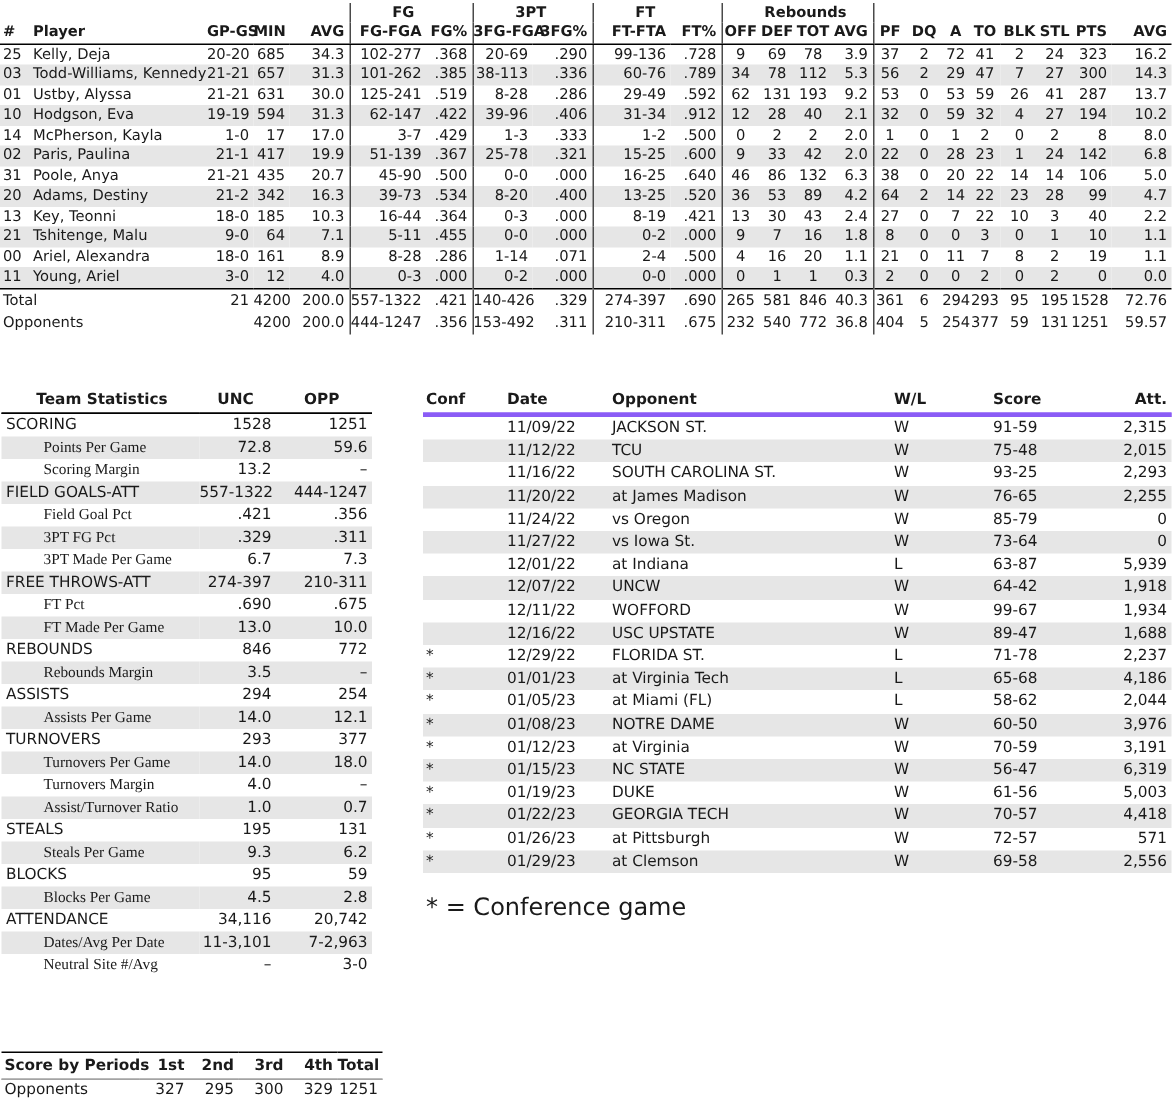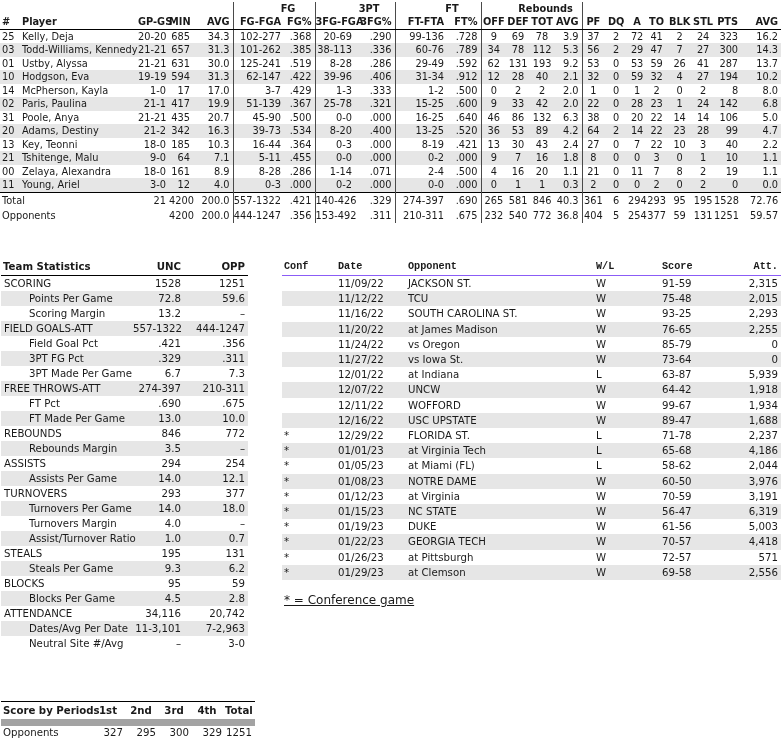--- a/index.html
+++ b/index.html
@@ -13,49 +13,49 @@
   .al{text-align:left;padding-left:2px;}
   .ar{text-align:right;padding-right:3px;}
   .ac{text-align:center;}
 
   
   .pwrap{position:absolute;top:2px;left:0;width:781px;}
   .ptab{width:781px;font-size:9.8px;}
   .ptab th{font-weight:bold;}
   .ptab td,.ptab th{height:13.5px;line-height:13.5px;}
   .ptab thead tr.groups td{height:13px;line-height:13px;}
-  .ptab .gh{text-align:center;font-weight:bold;padding-left:28px;}
+  .ptab .gh{text-align:left;font-weight:bold;padding-left:28px;}
   .ptab thead tr.cols th{border-bottom:1px solid #000;}
   .ptab .c6,.ptab .c8,.ptab .c10,.ptab .c12,.ptab .c16{border-left:1px solid #4a4a4a;}
   .ptab tbody#pbody tr:nth-child(even){background:#e6e6e6;}
   .ptab tbody#ptot td{height:15px;line-height:15px;}
   .ptab tr.sum td{border-top:1px solid #000;}
 
   
   .swrap{position:absolute;top:258px;left:1px;width:250px;}
   .stab{width:247px;font-size:10.2px;}
   .stab td,.stab th{height:15px;line-height:15px;}
-  .stab thead th{font-weight:bold;border-bottom:1px solid #000;height:17px;line-height:17px;}
+  .stab thead th{font-weight:bold;border-bottom:1px solid #000;height:17px;line-height:17px;text-align:center;}
   .stab tbody tr:nth-child(even){background:#e6e6e6;}
   .stab td.lab{padding-left:3px;}
-  .stab td.lab.sub{padding-left:28px;}
+  .stab td.lab.sub{padding-left:28px;font-family:Liberation Serif, serif;}
 
   
   .gwrap{position:absolute;top:258px;left:282px;width:499px;}
   .sch{width:499px;font-size:10.2px;}
   .sch td,.sch th{height:15.2px;line-height:15.2px;}
-  .sch thead th{font-weight:bold;border-bottom:1px solid #8b5cf6;height:17px;line-height:17px;font-family:Liberation Mono, monospace;}
+  .sch thead th{font-weight:bold;border-bottom:3px solid #8b5cf6;height:17px;line-height:17px;}
   .sch tbody tr:nth-child(even){background:#e6e6e6;}
-  .foot{margin-top:13px;font-size:12px;padding-left:2px;text-decoration:underline;}
+  .foot{margin-top:13px;font-size:16px;padding-left:2px;}
 
   
   .qwrap{position:absolute;top:701px;left:1px;width:254px;}
   .per{width:254px;font-size:10.2px;}
   .per td,.per th{height:13.8px;line-height:13.8px;}
-  .per thead th{font-weight:bold;border-top:1px solid #000;border-bottom:7px solid #a3a3a3;height:17px;line-height:17px;text-align:center;}
+  .per thead th{font-weight:bold;border-top:1px solid #000;border-bottom:1px solid #a3a3a3;height:17px;line-height:17px;}
 </style>
 </head>
 <body>
 
 <div class="pwrap">
   <table class="ptab">
     <colgroup>
       <col style="width:20px">
         <col style="width:118px">
         <col style="width:31px">
@@ -361,21 +361,21 @@
           <td class="ac c17">0</td>
           <td class="ac c18">0</td>
           <td class="ac c19">3</td>
           <td class="ac c20">0</td>
           <td class="ac c21">1</td>
           <td class="ar c22">10</td>
           <td class="ar c23">1.1</td>
         </tr>
         <tr>
           <td class="al c1">00</td>
-          <td class="al c2">Zelaya, Alexandra</td>
+          <td class="al c2">Ariel, Alexandra</td>
           <td class="ar c3">18-0</td>
           <td class="ar c4">161</td>
           <td class="ar c5">8.9</td>
           <td class="ar c6">8-28</td>
           <td class="ar c7">.286</td>
           <td class="ar c8">1-14</td>
           <td class="ar c9">.071</td>
           <td class="ar c10">2-4</td>
           <td class="ar c11">.500</td>
           <td class="ac c12">4</td>

